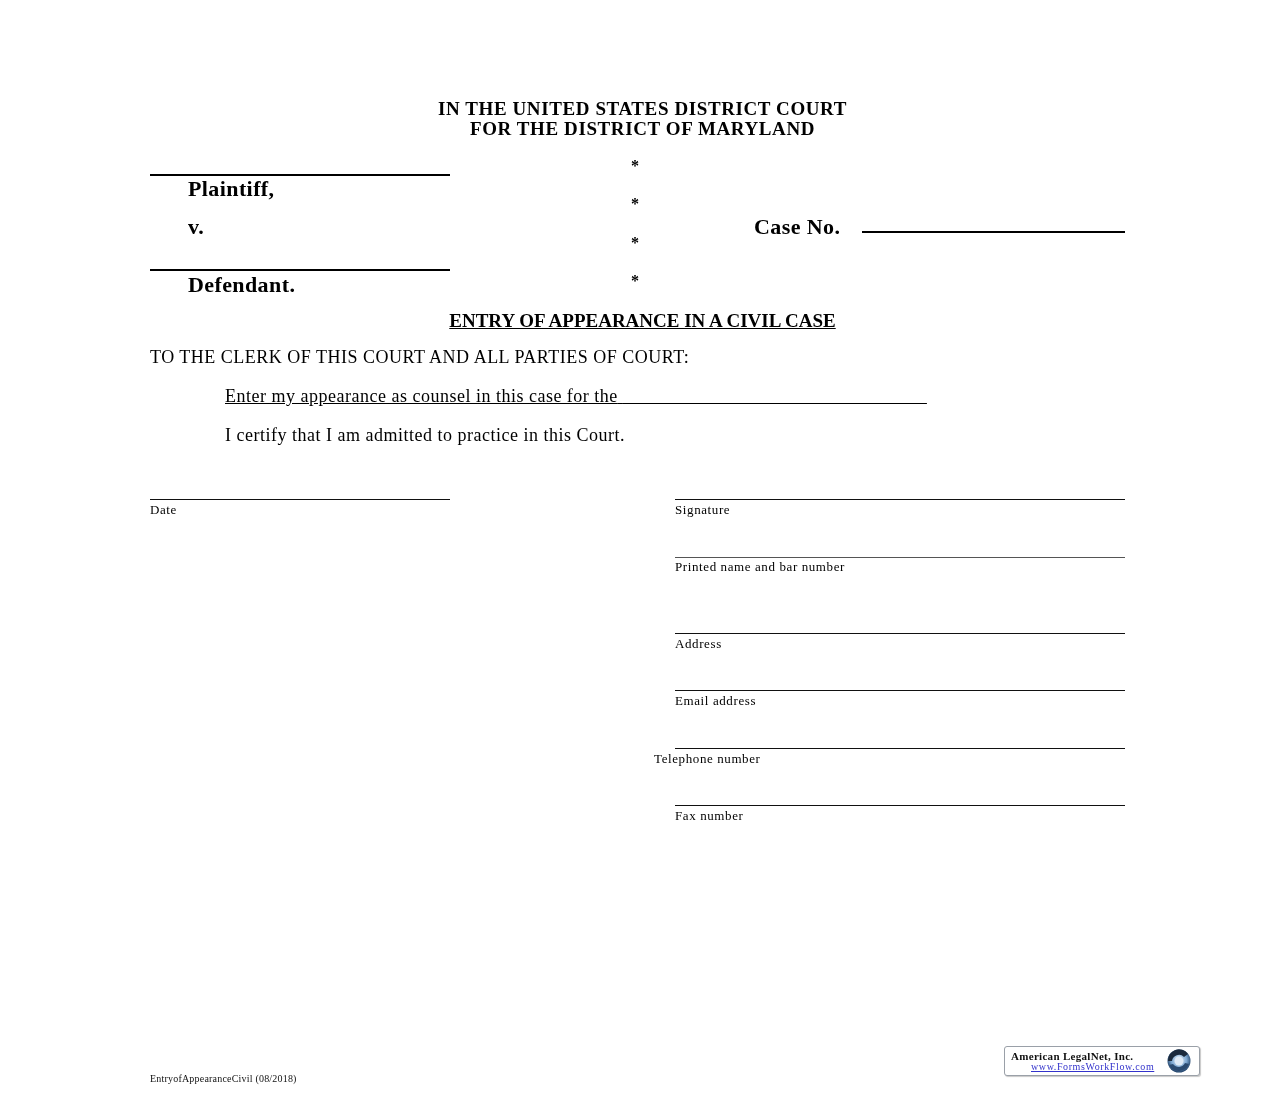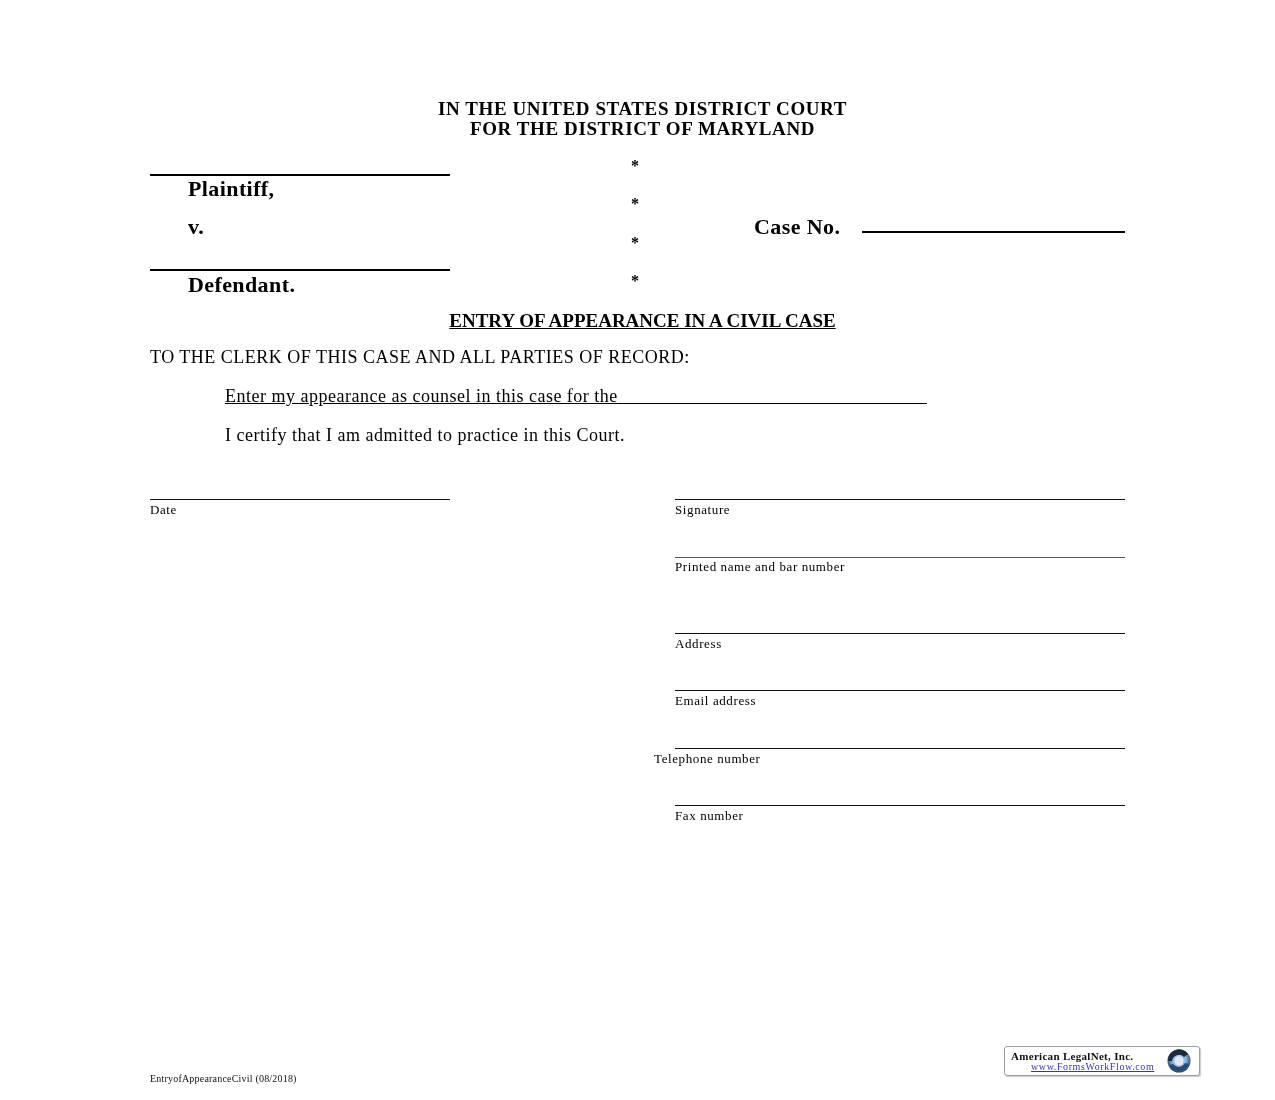--- a/index.html
+++ b/index.html
@@ -54,21 +54,21 @@
 <div class="abs star" style="top:157px;">*</div>
 <div class="abs star" style="top:195px;">*</div>
 <div class="abs star" style="top:234px;">*</div>
 <div class="abs star" style="top:272px;">*</div>
 
 <div class="abs party-label" style="left:754px; top:214px;">Case No.</div>
 <div class="rule" style="left:862px; top:231px; width:263px;"></div>
 
 <div class="abs doc-title" style="top:310px;">ENTRY OF APPEARANCE IN A CIVIL CASE</div>
 
-<div class="abs body-text" style="left:150px; top:347px;">TO THE CLERK OF THIS CASE AND ALL PARTIES OF RECORD:</div>
+<div class="abs body-text" style="left:150px; top:347px;">TO THE CLERK OF THIS COURT AND ALL PARTIES OF COURT:</div>
 
 <div class="abs body-text" style="left:225px; top:386px;text-decoration:underline;">
   <span>Enter my appearance as counsel in this case for the</span>
   <span>________________________________</span>
 </div>
 
 <div class="abs body-text" style="left:225px; top:425px;">I certify that I am admitted to practice in this Court.</div>
 
 <div class="rule-thin" style="left:150px; top:499px; width:300px;"></div>
 <div class="abs sig-label" style="left:150px; top:502px;">Date</div>

